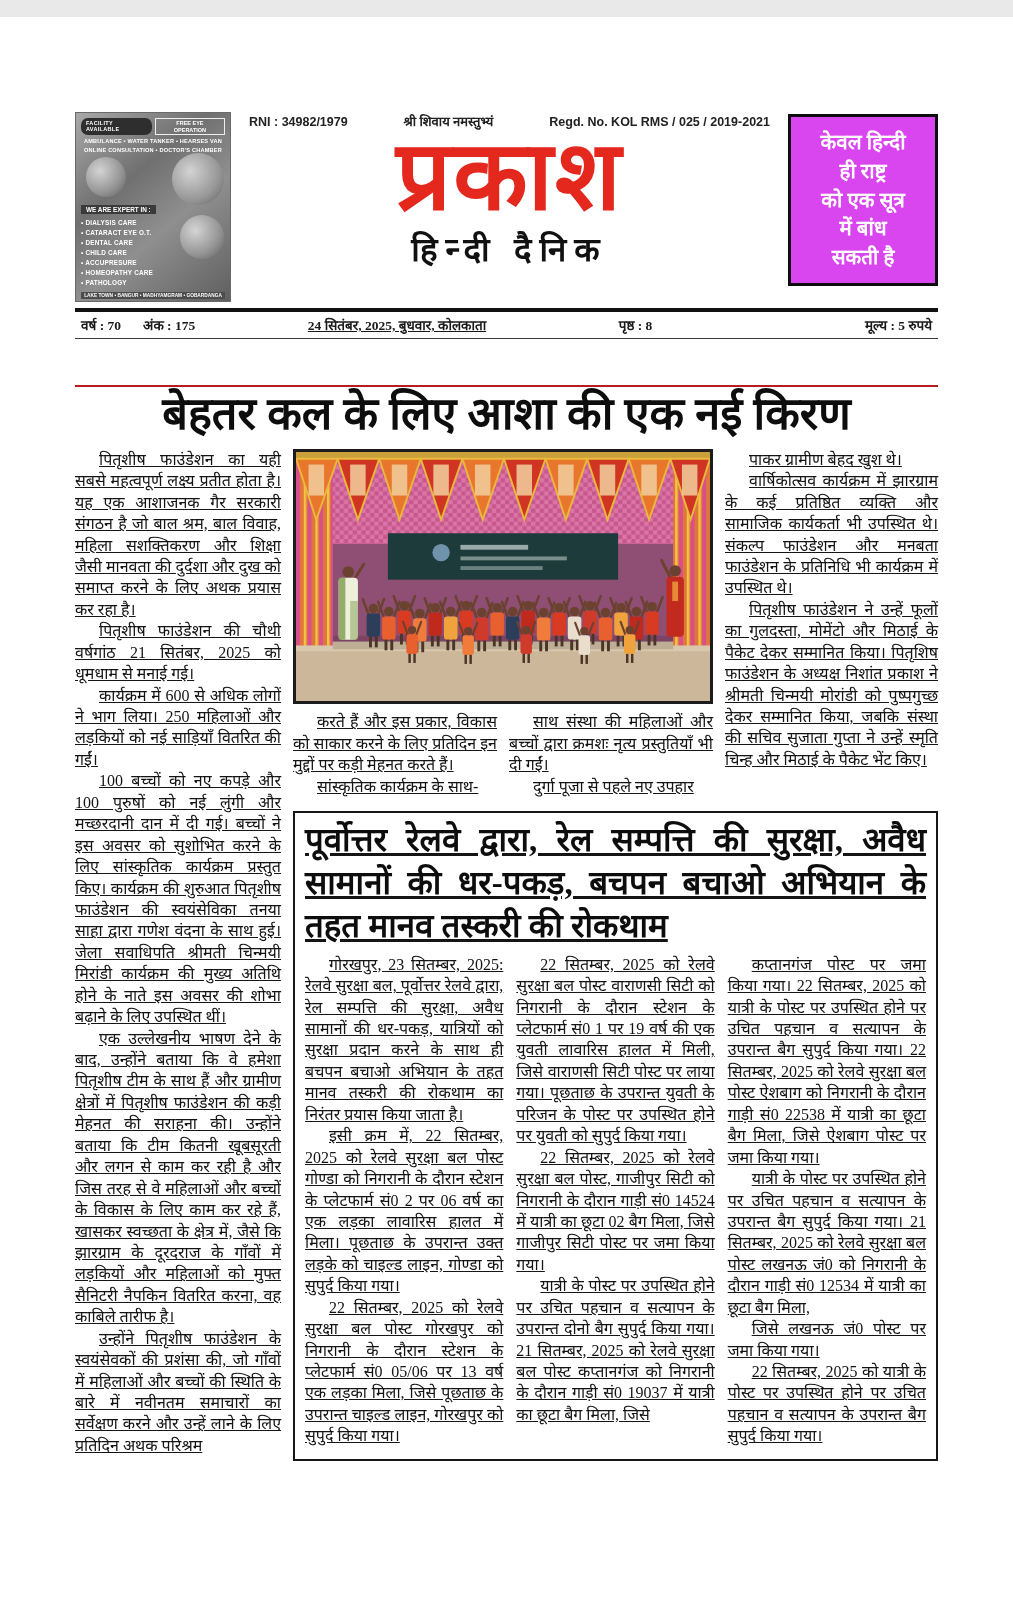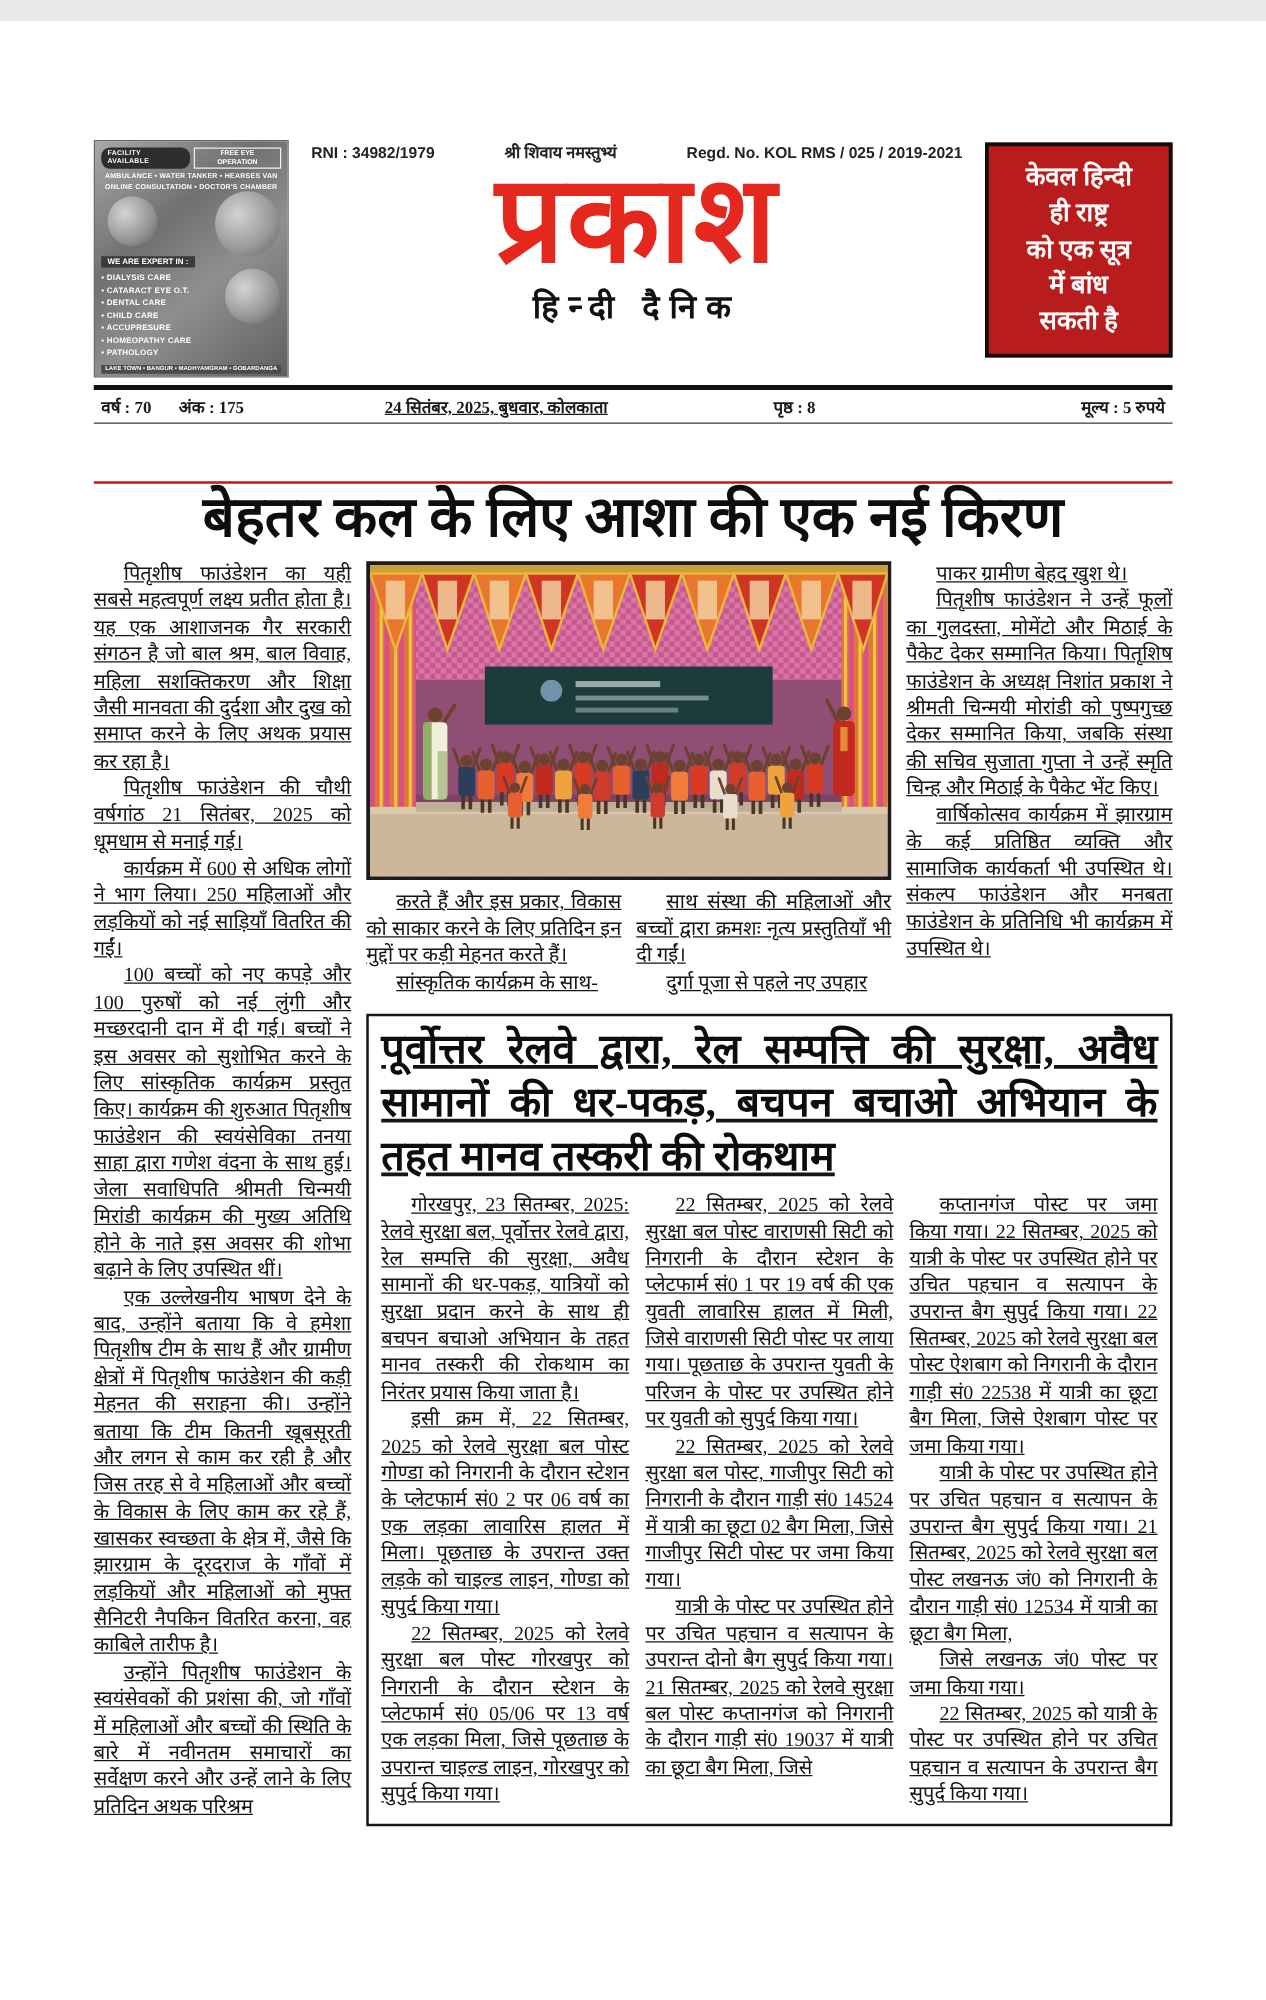--- a/index.html
+++ b/index.html
@@ -24,23 +24,23 @@
   .ad-services li::before{content:"▪ ";}
   .ad-loc{font-size:4.8px;text-align:center;margin-top:4px;font-weight:bold;background:#4c4c4c;padding:1px 0;position:relative;}
   .ad-found{font-size:7.2px;font-weight:bold;text-align:center;margin-top:2px;position:relative;}
   .ad-found::before{content:"◉ ";font-size:6px;}
   .mast-center{flex:1;padding:0 18px;display:flex;flex-direction:column;align-items:stretch;}
   .mast-topline{display:flex;justify-content:space-between;align-items:baseline;
                 font-family:"Liberation Sans",sans-serif;font-size:12.5px;font-weight:bold;color:#222;}
   .mast-topline .bless{font-family:"Liberation Serif",serif;font-size:13px;}
   .mast-title{text-align:center;font-size:97px;line-height:1.05;font-weight:700;color:#e4281e;
               margin-top:-4px;letter-spacing:2px;}
-  .mast-sub{text-align:center;font-size:26px;font-weight:700;letter-spacing:8px;color:#111;margin-top:-2px;}
+  .mast-sub{text-align:center;font-size:33px;font-weight:700;letter-spacing:8px;color:#111;margin-top:-2px;}
   .sloganbox{flex:none;width:150px;height:172px;box-sizing:border-box;border:3px solid #0d0d0d;
-             background:#b91c1c;color:#fff;display:flex;flex-direction:column;justify-content:center;
+             background:#d946ef;color:#fff;display:flex;flex-direction:column;justify-content:center;
              text-align:center;font-weight:700;font-size:20.5px;line-height:1.4;margin-top:2px;}
   .rule-thick{border:0;border-top:4px solid #101010;margin:4px 0 0 0;}
   .rule-thin{border:0;border-top:1.5px solid #3a3a3a;margin:0;}
   .infoline{display:flex;align-items:baseline;font-weight:700;font-size:13.5px;padding:4px 6px;color:#1a1a1a;}
   .infoline .year{margin-right:22px;}
   .infoline .issue{margin-right:auto;}
   .infoline .date{margin-right:auto;transform:translateX(-40px);text-decoration:underline;}
   .infoline .pageno{margin-right:auto;transform:translateX(-60px);}
   .infoline .price{}
   
@@ -253,22 +253,22 @@
             </div>
             <div>
               <p class="para">साथ संस्था की महिलाओं और बच्चों द्वारा क्रमशः नृत्य प्रस्तुतियाँ भी दी गईं।</p>
               <p class="para">दुर्गा पूजा से पहले नए उपहार</p>
             </div>
           </div>
         </div>
 
         <div class="col4">
           <p class="para">पाकर ग्रामीण बेहद खुश थे।</p>
+          <p class="para">वार्षिकोत्सव कार्यक्रम में झारग्राम के कई प्रतिष्ठित व्यक्ति और सामाजिक कार्यकर्ता भी उपस्थित थे। संकल्प फाउंडेशन और मनबता फाउंडेशन के प्रतिनिधि भी कार्यक्रम में उपस्थित थे।</p>
           <p class="para">पितृशीष फाउंडेशन ने उन्हें फूलों का गुलदस्ता, मोमेंटो और मिठाई के पैकेट देकर सम्मानित किया। पितृशिष फाउंडेशन के अध्यक्ष निशांत प्रकाश ने श्रीमती चिन्मयी मोरांडी को पुष्पगुच्छ देकर सम्मानित किया, जबकि संस्था की सचिव सुजाता गुप्ता ने उन्हें स्मृति चिन्ह और मिठाई के पैकेट भेंट किए।</p>
-          <p class="para">वार्षिकोत्सव कार्यक्रम में झारग्राम के कई प्रतिष्ठित व्यक्ति और सामाजिक कार्यकर्ता भी उपस्थित थे। संकल्प फाउंडेशन और मनबता फाउंडेशन के प्रतिनिधि भी कार्यक्रम में उपस्थित थे।</p>
         </div>
       </div>
 
       <div class="article2">
         <div class="headline2">पूर्वोत्तर रेलवे द्वारा, रेल सम्पत्ति की सुरक्षा, अवैध सामानों की धर-पकड़, बचपन बचाओ अभियान के तहत मानव तस्करी की रोकथाम</div>
         <div class="three-cols">
           <div>
             <p class="para">गोरखपुर, 23 सितम्बर, 2025: रेलवे सुरक्षा बल, पूर्वोत्तर रेलवे द्वारा, रेल सम्पत्ति की सुरक्षा, अवैध सामानों की धर-पकड़, यात्रियों को सुरक्षा प्रदान करने के साथ ही बचपन बचाओ अभियान के तहत मानव तस्करी की रोकथाम का निरंतर प्रयास किया जाता है।</p>
             <p class="para">इसी क्रम में, 22 सितम्बर, 2025 को रेलवे सुरक्षा बल पोस्ट गोण्डा को निगरानी के दौरान स्टेशन के प्लेटफार्म सं0 2 पर 06 वर्ष का एक लड़का लावारिस हालत में मिला। पूछताछ के उपरान्त उक्त लड़के को चाइल्ड लाइन, गोण्डा को सुपुर्द किया गया।</p>
             <p class="para">22 सितम्बर, 2025 को रेलवे सुरक्षा बल पोस्ट गोरखपुर को निगरानी के दौरान स्टेशन के प्लेटफार्म सं0 05/06 पर 13 वर्ष एक लड़का मिला, जिसे पूछताछ के उपरान्त चाइल्ड लाइन, गोरखपुर को सुपुर्द किया गया।</p>

